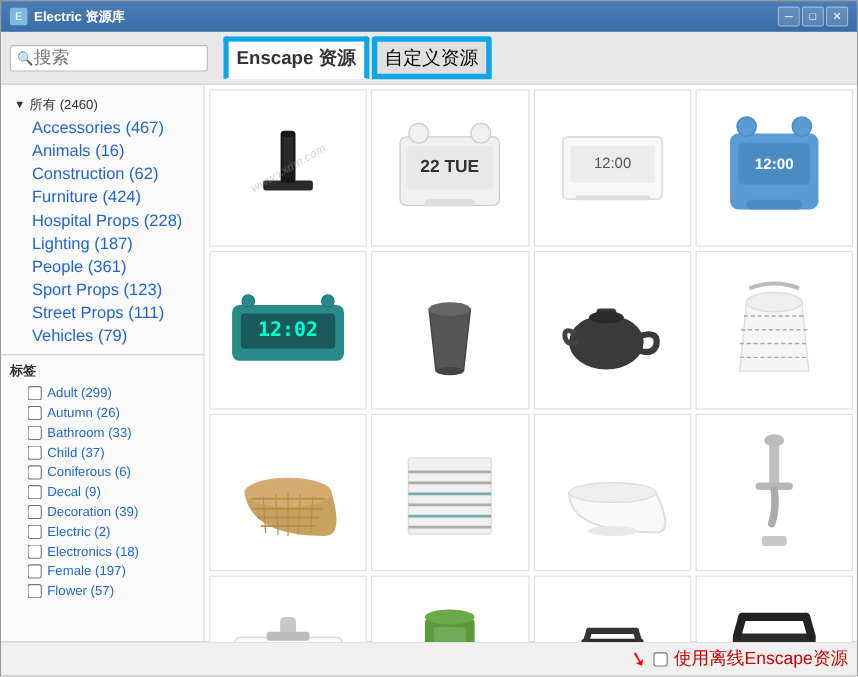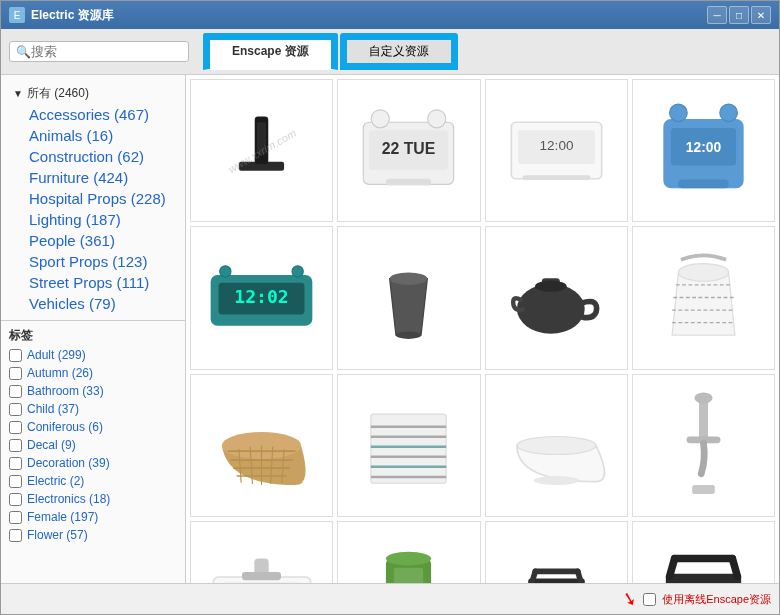--- a/index.html
+++ b/index.html
@@ -84,35 +84,35 @@
       background: white;
       border: 1px solid #bbb;
       border-radius: 3px;
       padding: 2px 6px;
       width: 180px;
     }
 
     .search-input-wrap input {
       border: none;
       outline: none;
-      font-size: 13px;
+      font-size: 16px;
       width: 150px;
     }
 
     .tabs {
       display: flex;
       gap: 2px;
       margin-left: 8px;
     }
 
     .tab {
-      padding: 3px 22px;
-      border: 7px solid #0ea5e9;
+      padding: 3px 7px;
+      border: 5px solid #0ea5e9;
       background: #e0e0e0;
-      font-size: 12px;
+      font-size: 17px;
       cursor: pointer;
       border-radius: 3px 3px 0 0;
     }
 
     .tab.active {
       background: white;
       border-bottom: 1px solid white;
       font-weight: bold;
       color: #333;
     }
@@ -164,21 +164,21 @@
     .section-label {
       font-size: 12px;
       font-weight: bold;
       color: #333;
       padding: 4px 8px 2px 8px;
     }
 
     .tag-item {
       display: flex;
       align-items: center;
-      padding: 2px 8px;
+      padding: 2px 24px;
       font-size: 12px;
       cursor: pointer;
     }
 
     .tag-item input[type="checkbox"] {
       margin-right: 5px;
       cursor: pointer;
     }
 
     .tag-label {
@@ -548,16 +548,16 @@
           </div>
 
         </div>
       </div>
     </div>
   </div>
 
   <div class="bottom-bar">
     <span style="color:red; font-size:18px; transform:rotate(15deg); display:inline-block;">➘</span>
     <input type="checkbox" style="">
-    <span style="color:#cc0000; font-size:11px;">使用离线Enscape资源</span>
+    <span style="color:#cc0000; font-size:16px;">使用离线Enscape资源</span>
   </div>
 
 </div>
 
 </body></html>

